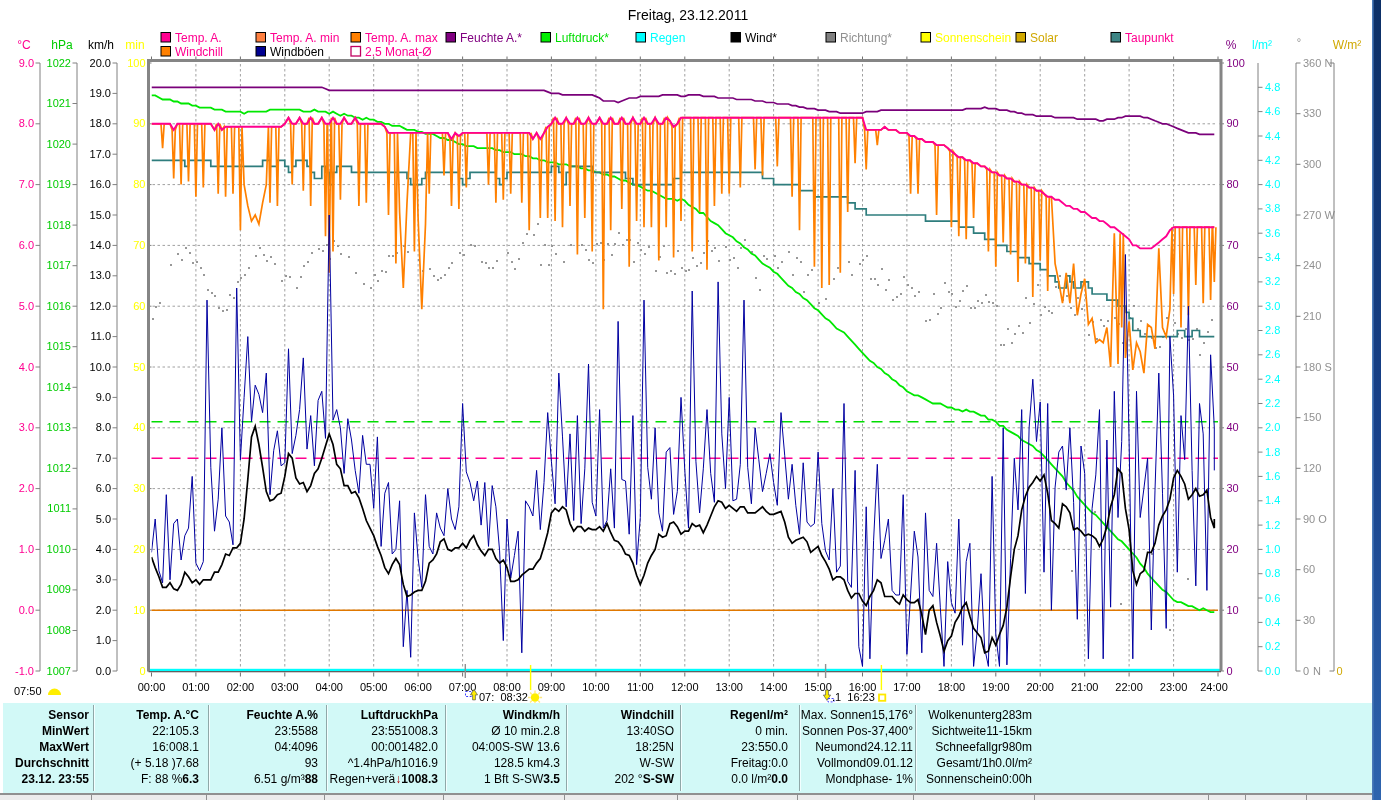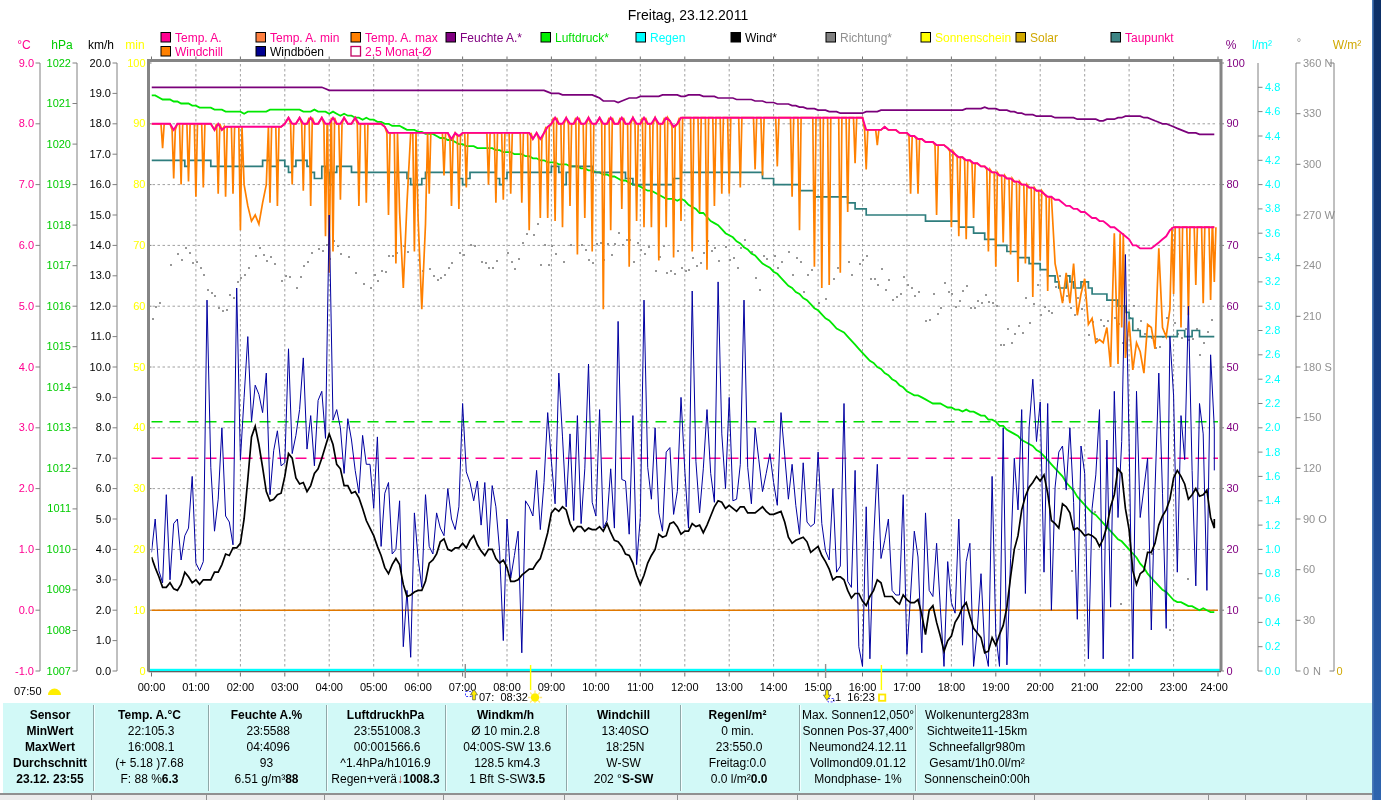--- a/index.html
+++ b/index.html
@@ -1,20 +1,20 @@
 <!DOCTYPE html>
 <html><head><meta charset="utf-8"><style>
 *{margin:0;padding:0;box-sizing:border-box}
 body{font-family:"Liberation Sans",sans-serif;background:#fff;width:1381px;height:800px;overflow:hidden}
 .wrap{position:relative;width:1381px;height:800px}
 .svgbox{position:absolute;left:0;top:0}
 .tbl{position:absolute;left:3px;top:703px;width:1369px;height:90px;background:#d2f9f7;font-size:12px;color:#000}
 .sep{position:absolute;top:2px;bottom:2px;width:1px;background:#8fa8a8;box-shadow:1px 0 0 #f2ffff}
 .col{position:absolute;top:5px}
-.r{display:flex;justify-content:center;height:16px;line-height:15px;white-space:nowrap}
+.r{display:flex;justify-content:flex-end;height:16px;line-height:15px;white-space:nowrap}
 .b{font-weight:bold}
 .ar{color:#b00000;font-weight:bold}
 .bstrip{position:absolute;left:0;top:793px;width:1372px;height:7px;background:#ececec;border-top:2px solid #909090}
 .bsep{position:absolute;top:795px;height:5px;width:1px;background:#909090}
 </style></head><body>
 <div class="wrap">
 <div class="svgbox"><svg width="1381" height="800" viewBox="0 0 1381 800" font-family="Liberation Sans, sans-serif">
         <rect x="0" y="0" width="1381" height="800" fill="#ffffff"></rect>
         <defs>
           <clipPath id="pc">
@@ -426,21 +426,21 @@
         <div class="r">
           <span class="b">Luftdruck</span>
           <span class="b">hPa</span>
         </div>
         <div class="r">
           <span class="">&nbsp;23:55</span>
           <span class="">1008.3</span>
         </div>
         <div class="r">
           <span class="">&nbsp;00:00</span>
-          <span class="">1566.6</span>
+          <span class="">1482.0</span>
         </div>
         <div class="r">
           <span class="">^1.4hPa/h</span>
           <span class="">1016.9</span>
         </div>
         <div class="r">
           <span class="">Regen+verä<span class="ar">↓</span></span>
           <span class="b">1008.3</span>
         </div>
       </div>
@@ -506,21 +506,21 @@
           <span class="">0.0</span>
         </div>
         <div class="r">
           <span class="">&nbsp;0.0 l/m²</span>
           <span class="b">0.0</span>
         </div>
       </div>
       <div class="col c8" style="left:800px;width:110px">
         <div class="r">
           <span>Max. Sonnen</span>
-          <span>12,050°</span>
+          <span>15,176°</span>
         </div>
         <div class="r">
           <span>Sonnen Pos</span>
           <span>-37,400°</span>
         </div>
         <div class="r">
           <span>Neumond</span>
           <span>24.12.11</span>
         </div>
         <div class="r">

